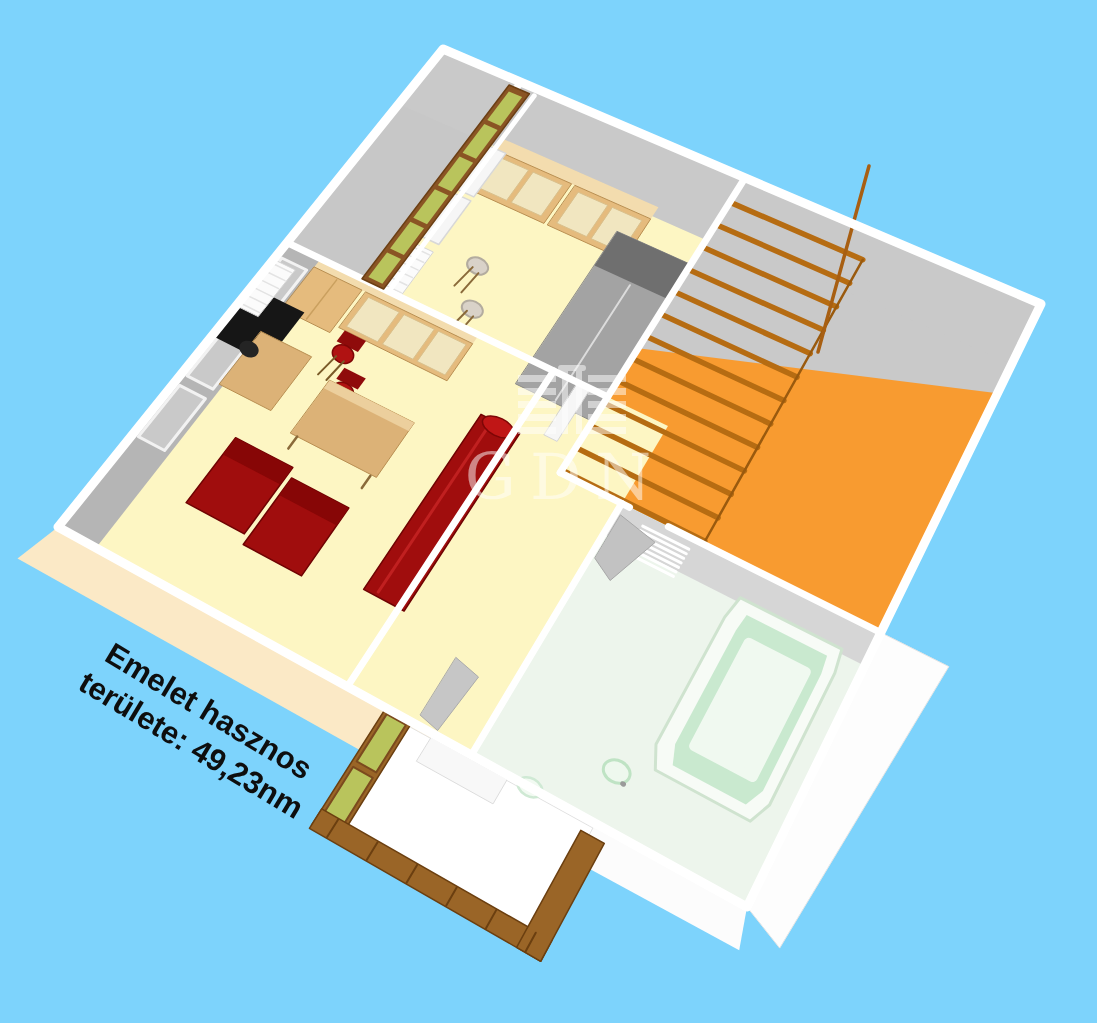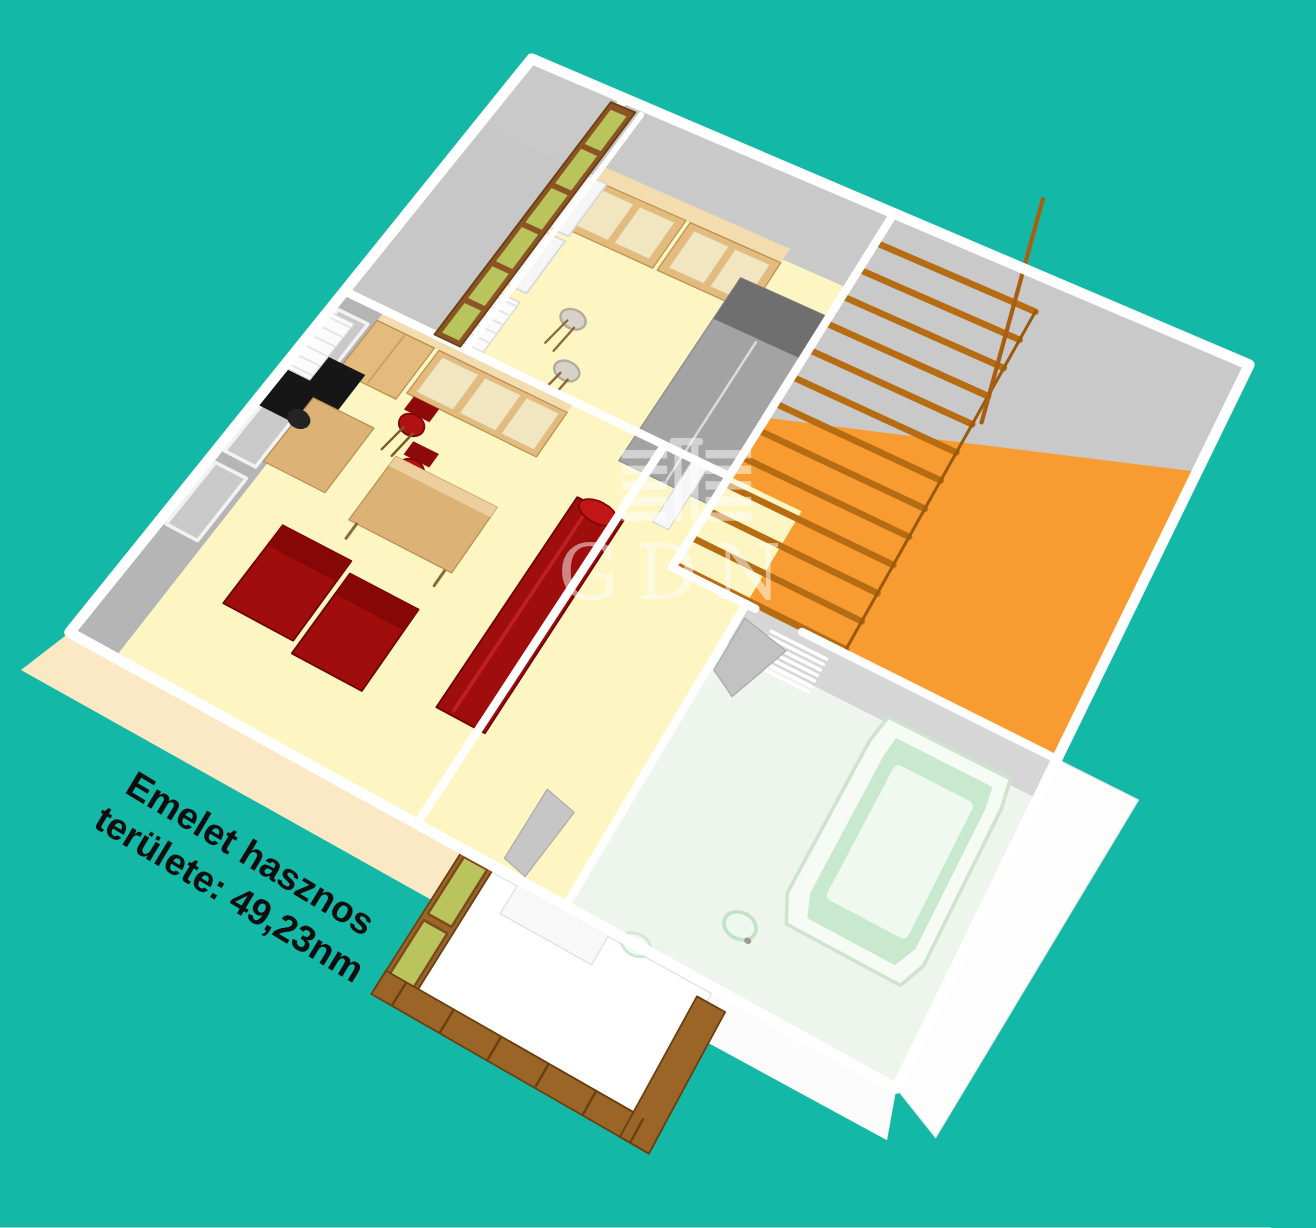--- a/index.html
+++ b/index.html
@@ -1,16 +1,16 @@
 <!DOCTYPE html>
 <html><head>
 <meta charset="utf-8">
 <style>
   html,body{margin:0;padding:0;background:#e8e8e8;}
-  #stage{position:relative;width:1097px;height:1023px;background:#14b8a6;overflow:hidden;
+  #stage{position:relative;width:1097px;height:1023px;background:#7dd3fc;overflow:hidden;
          font-family:"Liberation Sans",sans-serif;}
   svg{position:absolute;left:0;top:0;}
   .area-label{font-family:"Liberation Sans",sans-serif;font-weight:700;font-size:31px;fill:#0e0e0e;}
   .wm-text{font-family:"DejaVu Serif","Liberation Serif",serif;font-size:64px;letter-spacing:14px;fill:#ffffff;}
 </style>
 </head>
 <body>
 
 <div id="stage">
   <svg id="plan-svg" width="1097" height="1023" viewBox="0 0 1097 1023">

